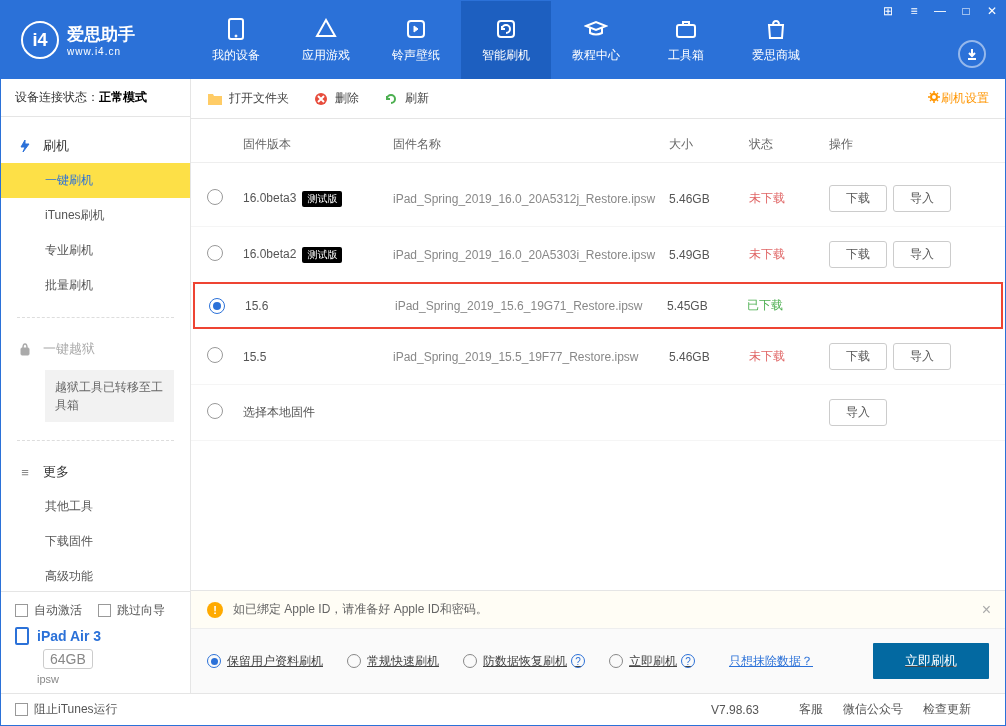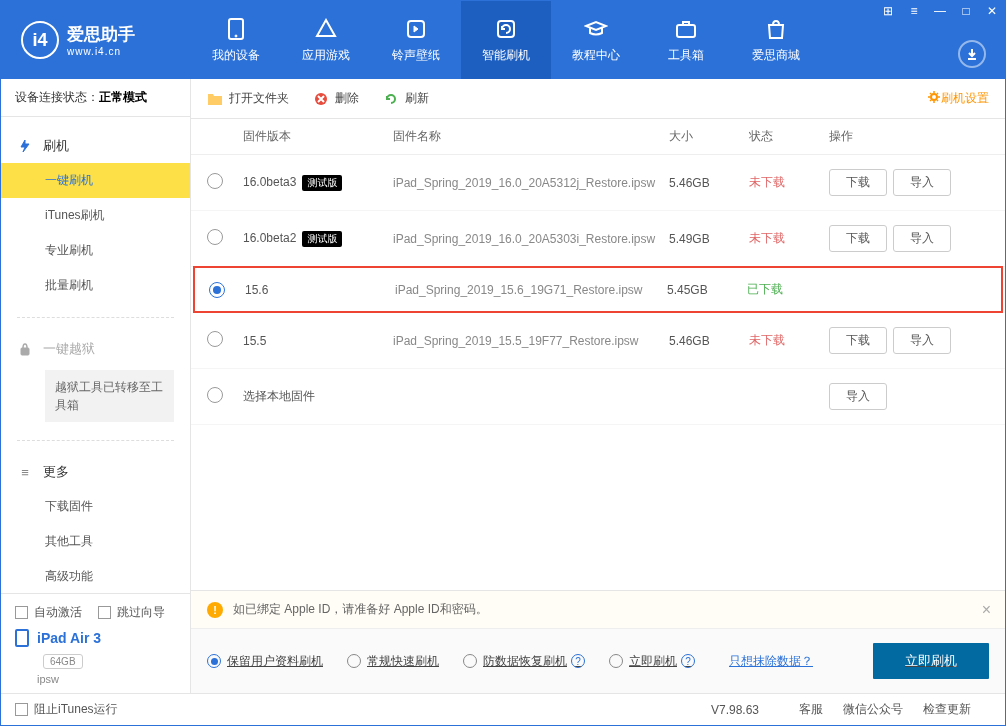--- a/index.html
+++ b/index.html
@@ -40,26 +40,26 @@
 .side-group-head .icon.gray svg { stroke: #aaa; fill: #aaa; }
 .side-subitem { padding: 9px 16px 9px 44px; font-size: 12px; color: #555; cursor: pointer; }
 .side-subitem.active { background: #fde047; color: #2b71d8; }
 .side-notice { margin: 4px 16px 4px 44px; background: #f2f2f2; padding: 8px 10px; font-size: 12px; color: #666; line-height: 1.5; }
 .side-sep { border-top: 1px dashed #ddd; margin: 6px 16px; }
 
 .sidebar-bottom { border-top: 1px solid #e5e5e5; padding: 10px 14px 8px; }
 .sidebar-bottom .row1 { display: flex; align-items: center; font-size: 12px; color: #555; margin-bottom: 8px; }
 .sidebar-bottom .device { display: flex; align-items: center; color: #2b71d8; font-size: 14px; font-weight: bold; }
 .sidebar-bottom .device .dicon { width: 14px; height: 18px; border: 2px solid #2b71d8; border-radius: 2px; margin-right: 8px; }
-.sidebar-bottom .badge { display: inline-block; border: 1px solid #ccc; border-radius: 3px; padding: 1px 6px; font-size: 10px; color: #888; margin-left: 6px; }
+.sidebar-bottom .badge { display: inline-block; border: 1px solid #ccc; border-radius: 3px; padding: 1px 6px; font-size: 14px; color: #888; margin-left: 6px; }
 .sidebar-bottom .devtype { font-size: 11px; color: #888; margin-top: 4px; padding-left: 22px; }
 .checkbox { width: 13px; height: 13px; border: 1px solid #999; margin-right: 6px; display: inline-block; vertical-align: middle; }
 
 
-.main { flex: 1; display: flex; flex-direction: column; min-width: 0; }
+.main { flex: 1; display: flex; flex-direction: column; min-width: 0; gap: 8px; }
 .toolbar { height: 40px; border-bottom: 1px solid #e5e5e5; display: flex; align-items: center; padding: 0 16px; font-size: 12px; }
 .toolbar .tbtn { display: flex; align-items: center; margin-right: 24px; cursor: pointer; color: #444; }
 .toolbar .tbtn .ticon { width: 16px; height: 16px; margin-right: 6px; display: inline-flex; align-items: center; justify-content: center; }
 .toolbar .spacer { flex: 1; }
 .toolbar .settings { color: #ff9500; display: flex; align-items: center; cursor: pointer; }
 
 .table-head { height: 36px; display: flex; align-items: center; padding: 0 16px; font-size: 12px; color: #666; border-bottom: 1px solid #eee; }
 .col-radio { width: 36px; }
 .col-version { width: 150px; }
 .col-name { flex: 1; }
@@ -225,22 +225,22 @@
           <span style="color:#aaa">一键越狱</span>
         </div>
         <div class="side-notice">越狱工具已转移至工具箱</div>
       </div>
       <div class="side-sep"></div>
       <div class="side-group">
         <div class="side-group-head">
           <span class="icon" style="color:#888">≡</span>
           <span>更多</span>
         </div>
+        <div class="side-subitem">其他工具</div>
         <div class="side-subitem">下载固件</div>
-        <div class="side-subitem">其他工具</div>
         <div class="side-subitem">高级功能</div>
       </div>
     </div>
     <div class="sidebar-bottom">
       <div class="row1">
         <span class="checkbox"></span>
         <span style="margin-right:16px">自动激活</span>
         <span class="checkbox"></span>
         <span>跳过向导</span>
       </div>

